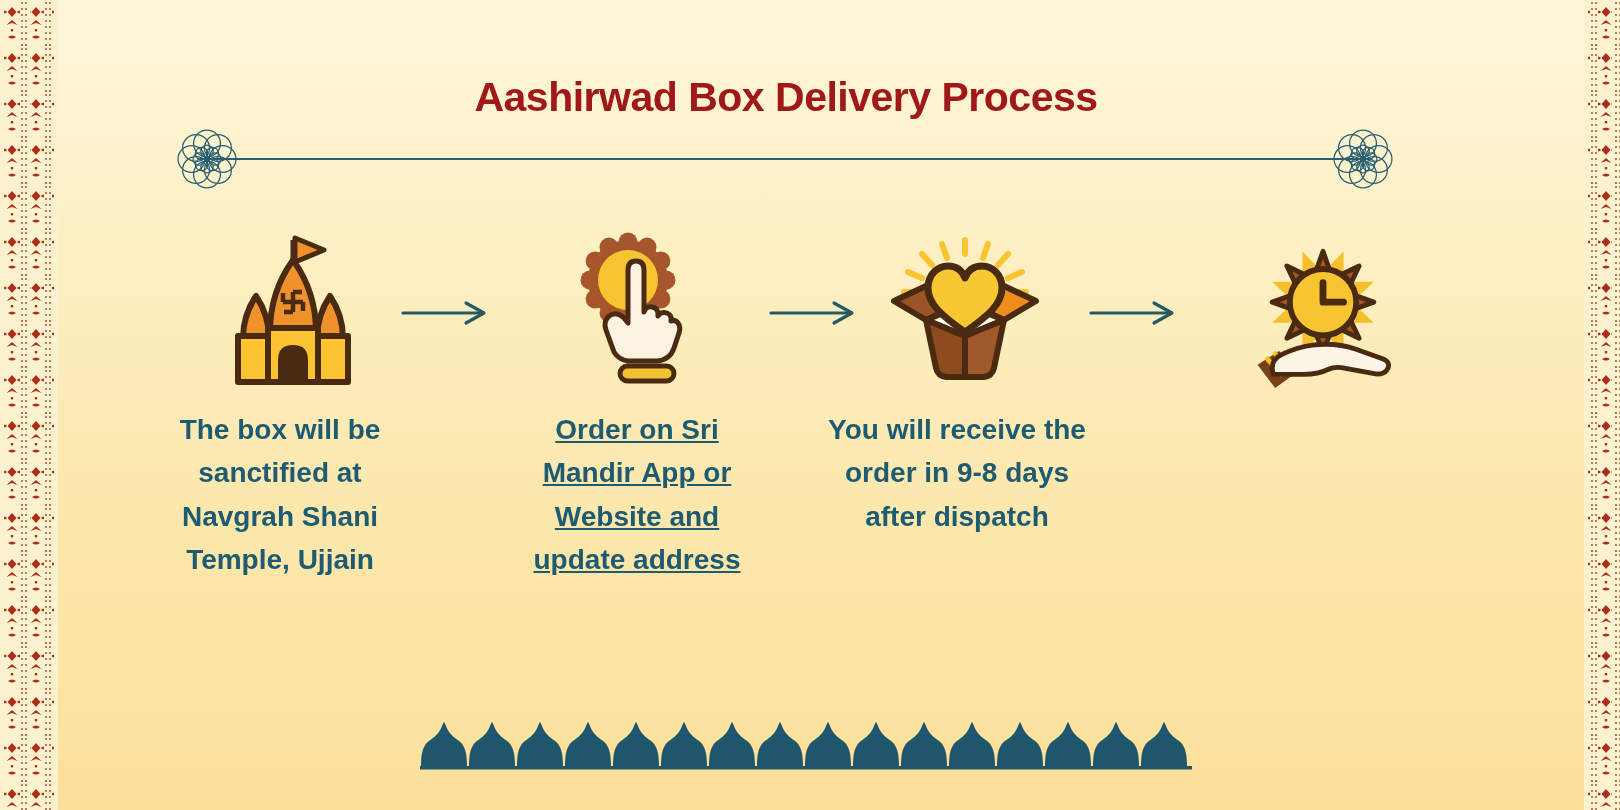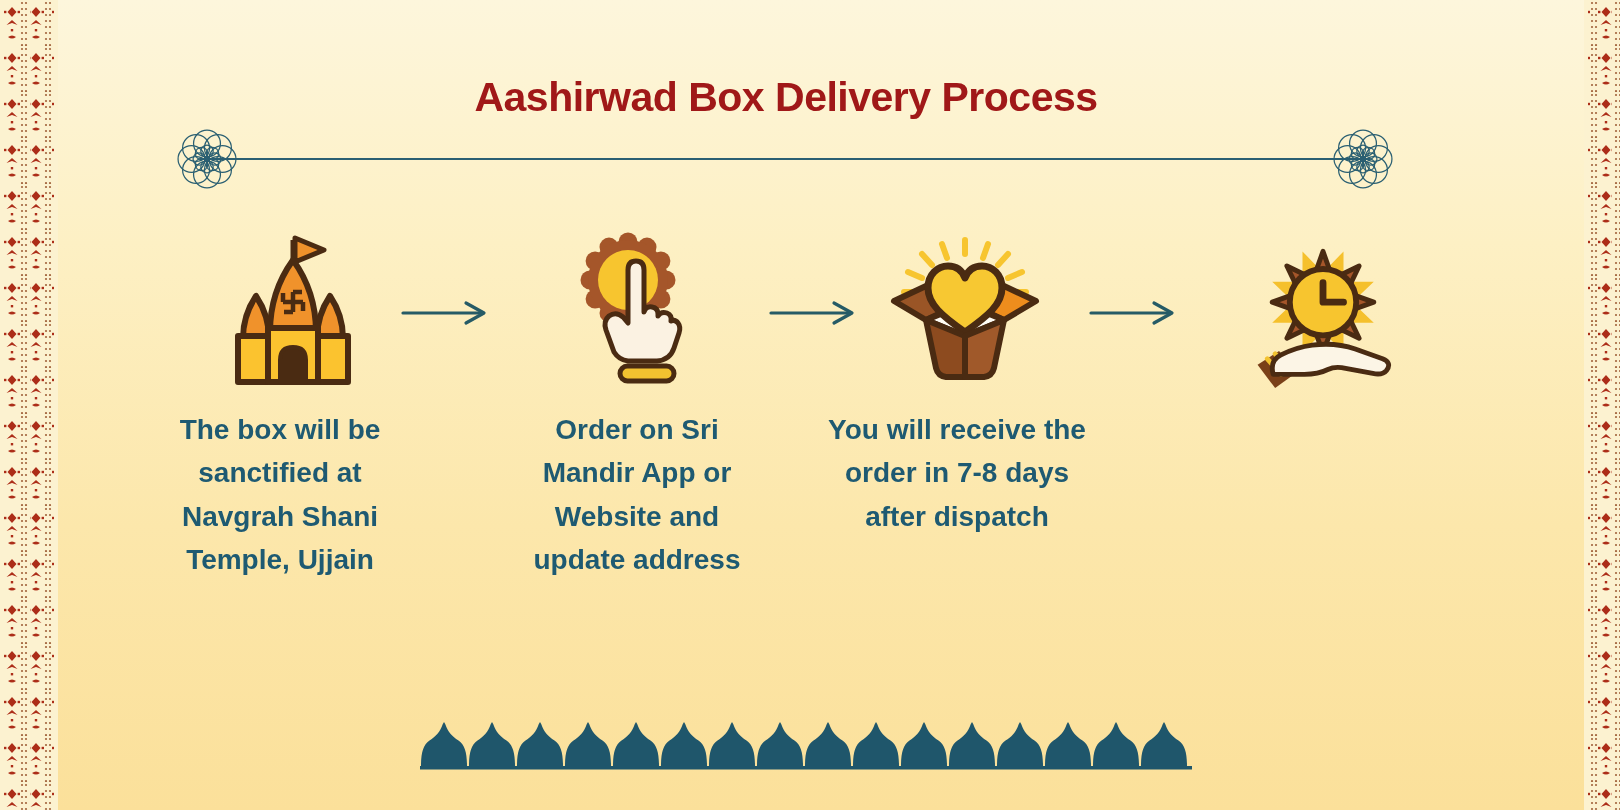--- a/index.html
+++ b/index.html
@@ -25,21 +25,21 @@
   #icon-hand{left:562px;top:226px;}
   #icon-box{left:880px;top:232px;}
   #icon-clock{left:1238px;top:226px;}
   .arrow{position:absolute;top:300px;}
   #arrow-1{left:400px;} #arrow-2{left:768px;} #arrow-3{left:1088px;}
   .caption{
     position:absolute;top:408px;color:#1E5A72;font-weight:bold;font-size:28px;
     line-height:1.55;text-align:center;white-space:pre-line;
   }
   #caption-1{left:130px;width:300px;}
-  #caption-2{left:487px;width:300px;}
+  #caption-2{left:487px;width:300px;text-decoration:underline;}
   #caption-3{left:792px;width:330px;}
   #caption-4{left:1153px;width:330px;}
   .dome-row{position:absolute;left:420px;top:722px;}
 </style>
 </head>
 <body>
 
 <div class="canvas">
 
   <svg width="0" height="0" style="position:absolute" aria-hidden="true">
@@ -222,21 +222,21 @@
 
   <div id="caption-1" class="caption">The box will be
 sanctified at
 Navgrah Shani
 Temple, Ujjain</div>
   <div id="caption-2" class="caption">Order on Sri
 Mandir App or
 Website and
 update address</div>
   <div id="caption-3" class="caption">You will receive the
-order in 7-8 days
+order in 9-8 days
 after dispatch</div>
 
   <svg class="dome-row" width="780" height="48" viewBox="0 0 780 48">
     <g id="dome-layer">
         <path d="M1,44 C1,31 3,23 9.5,18.5 C16,14.5 20,10 22.7,2.3 L24,0 L25.3,2.3 C28,10 32,14.5 38.5,18.5 C45,23 47,31 47,44 Z" fill="#1F566B" transform="translate(0,0)"></path>
         <path d="M1,44 C1,31 3,23 9.5,18.5 C16,14.5 20,10 22.7,2.3 L24,0 L25.3,2.3 C28,10 32,14.5 38.5,18.5 C45,23 47,31 47,44 Z" fill="#1F566B" transform="translate(48,0)"></path>
         <path d="M1,44 C1,31 3,23 9.5,18.5 C16,14.5 20,10 22.7,2.3 L24,0 L25.3,2.3 C28,10 32,14.5 38.5,18.5 C45,23 47,31 47,44 Z" fill="#1F566B" transform="translate(96,0)"></path>
         <path d="M1,44 C1,31 3,23 9.5,18.5 C16,14.5 20,10 22.7,2.3 L24,0 L25.3,2.3 C28,10 32,14.5 38.5,18.5 C45,23 47,31 47,44 Z" fill="#1F566B" transform="translate(144,0)"></path>
         <path d="M1,44 C1,31 3,23 9.5,18.5 C16,14.5 20,10 22.7,2.3 L24,0 L25.3,2.3 C28,10 32,14.5 38.5,18.5 C45,23 47,31 47,44 Z" fill="#1F566B" transform="translate(192,0)"></path>
         <path d="M1,44 C1,31 3,23 9.5,18.5 C16,14.5 20,10 22.7,2.3 L24,0 L25.3,2.3 C28,10 32,14.5 38.5,18.5 C45,23 47,31 47,44 Z" fill="#1F566B" transform="translate(240,0)"></path>

